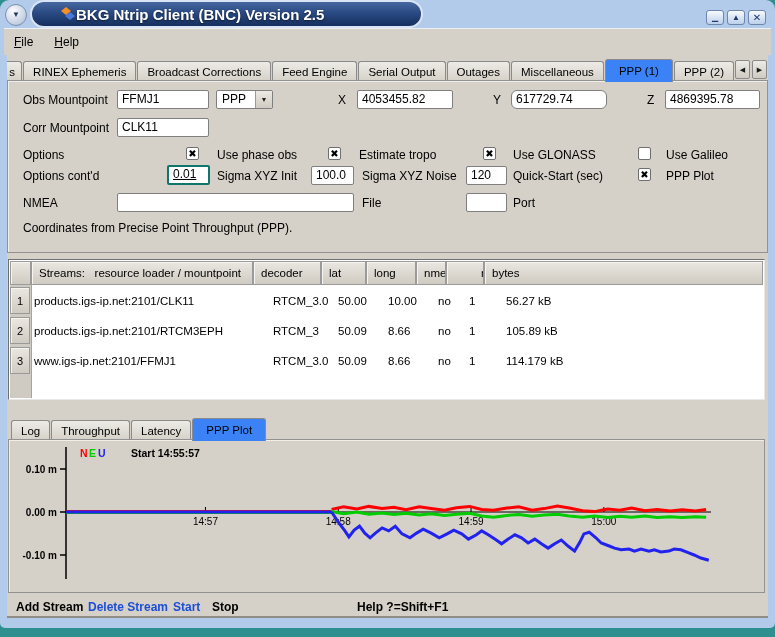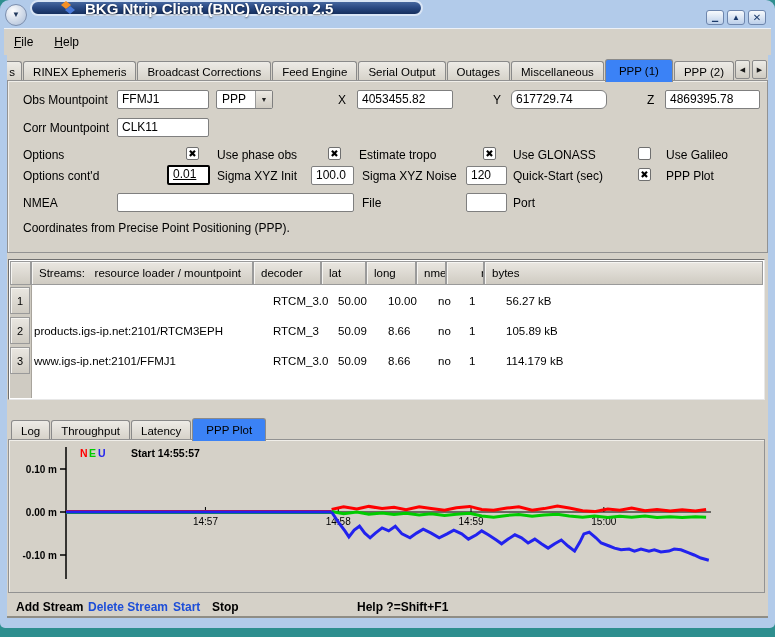--- a/index.html
+++ b/index.html
@@ -11,24 +11,24 @@
   }
   .win{position:absolute;left:0;top:4;width:775px;height:628px;
     background:#b2cbea;border-radius:9px 9px 5px 5px;}
   
   .titlebar{position:absolute;top:0;left:0;right:0;height:28px;}
   .menu-circle{position:absolute;left:5px;top:4px;width:22px;height:22px;border-radius:50%;
     background:radial-gradient(circle at 35% 30%,#fdfdfe,#c2cfe2 70%,#a9bbd6);
     border:1px solid #7d8fae;box-sizing:border-box;
     display:flex;align-items:center;justify-content:center;
     color:#233a5e;font-size:8px;line-height:1;}
-  .capsule{position:absolute;left:30px;top:0;width:393px;height:16px;border-radius:14px;
+  .capsule{position:absolute;left:30px;top:0;width:393px;height:28px;border-radius:14px;
     background:linear-gradient(#46679f 0%,#2a4a84 45%,#152f5e 100%);
     border:2px solid #d9e5f5;box-sizing:border-box;
-    display:flex;align-items:center;gap:9px;padding:0 14px 0 28px;}
+    display:flex;align-items:center;padding:0 14px 0 28px;}
   .title-text{color:#fff;font-weight:bold;font-size:15px;white-space:nowrap;
     text-shadow:0 1px 2px rgba(0,0,0,.55);}
   .win-buttons{position:absolute;right:9px;top:10px;display:flex;gap:3px;}
   .win-btn{width:18px;height:15px;box-sizing:border-box;border:1px solid #6e86ad;border-radius:3px;
     background:linear-gradient(#f7fafd,#bdd0ea);color:#1b3a6b;
     display:flex;align-items:center;justify-content:center;font-weight:bold;line-height:1;}
   .win-btn.min{font-size:8px;}.win-btn.max{font-size:8px;}.win-btn.close{font-size:10px;}
   
   .menubar{position:absolute;top:28px;left:4px;right:4px;height:26px;background:#d5d1c8;
     border-top:1px solid #edf1f7;display:flex;align-items:center;gap:21px;padding-left:10px;
@@ -52,21 +52,21 @@
     background:linear-gradient(#ecebe6,#cfcbc2);display:flex;align-items:center;justify-content:center;
     font-size:7px;color:#1a1a1a;}
   
   .frame{position:absolute;box-sizing:border-box;border:1px solid #929292;
     box-shadow:inset 1px 1px 0 #f0eee9;background:#d5d1c8;}
   
   .lbl{position:absolute;font-size:12px;color:#000;white-space:nowrap;}
   .field{position:absolute;box-sizing:border-box;height:19px;background:#fff;
     border:1px solid #7f7f7f;border-radius:2px;font-size:12px;line-height:17px;
     padding-left:4px;color:#000;white-space:nowrap;overflow:hidden;}
-  .field.focus{border:2px solid #000000;line-height:15px;text-decoration:underline;}
+  .field.focus{border:2px solid #0f766e;line-height:15px;text-decoration:underline;}
   .cb{position:absolute;width:13px;height:13px;box-sizing:border-box;background:#fff;
     border:1px solid #6f6f6f;border-radius:2px;text-align:center;
     font:bold 10px/11px "DejaVu Sans",sans-serif;color:#000;}
   .combo{position:absolute;display:flex;box-sizing:border-box;height:19px;background:#fff;
     border:1px solid #7f7f7f;border-radius:2px;overflow:hidden;}
   .combo-text{flex:1;font-size:12px;line-height:17px;padding-left:5px;}
   .combo-btn{width:16px;background:linear-gradient(#ece9e3,#cfcbc2);border-left:1px solid #9a9a9a;
     display:flex;align-items:center;justify-content:center;font-size:7px;color:#222;}
   .caption{position:absolute;font-size:12px;color:#000;}
   
@@ -190,40 +190,41 @@
       <span class="lbl" style="left:505px;top:88px;">Quick-Start (sec)</span>
       <span class="cb checked" style="left:630px;top:87px;">✖</span>
       <span class="lbl" style="left:658px;top:88px;">PPP Plot</span>
 
       <span class="lbl" style="left:15px;top:115px;">NMEA</span>
       <div class="field" style="left:109px;top:112px;width:237px;"></div>
       <span class="lbl" style="left:354px;top:115px;">File</span>
       <div class="field" style="left:458px;top:112px;width:41px;"></div>
       <span class="lbl" style="left:505px;top:115px;">Port</span>
 
-      <span class="caption" style="left:15px;top:140px;">Coordinates from Precise Point Positioning (PPP).</span>
+      <span class="caption" style="left:15px;top:140px;">Coordinates from Precise Point Throughput (PPP).</span>
     </div>
 
     <div class="tbl">
       <div class="hrow">
         <div class="hcell" style="width:21px;padding-left:0;"></div>
         <div class="hcell" style="width:222px;">Streams:   resource loader / mountpoint</div>
         <div class="hcell" style="width:68px;">decoder</div>
         <div class="hcell" style="width:45px;">lat</div>
         <div class="hcell" style="width:50px;">long</div>
         <div class="hcell" style="width:30px;">nmea</div>
         <div class="hcell" style="width:38px;padding-left:34px;">ntrip</div>
         <div class="hcell" style="flex:1;">bytes</div>
       </div>
       <div class="numstrip"></div>
       <div class="numcell" style="top:27px;">1</div>
       <div class="numcell" style="top:57px;">2</div>
       <div class="numcell" style="top:87px;">3</div>
 
       <div class="trow" style="top:26px;">
+        <span class="tcell" style="left:3px;">products.igs-ip.net:2101/CLK11</span>
         <span class="tcell" style="left:242px;">RTCM_3.0</span>
         <span class="tcell" style="left:307px;">50.00</span>
         <span class="tcell" style="left:357px;">10.00</span>
         <span class="tcell" style="left:407px;">no</span>
         <span class="tcell" style="left:438px;">1</span>
         <span class="tcell" style="left:475px;">56.27 kB</span>
       </div>
       <div class="trow" style="top:56px;">
         <span class="tcell" style="left:3px;">products.igs-ip.net:2101/RTCM3EPH</span>
         <span class="tcell" style="left:242px;">RTCM_3</span>

